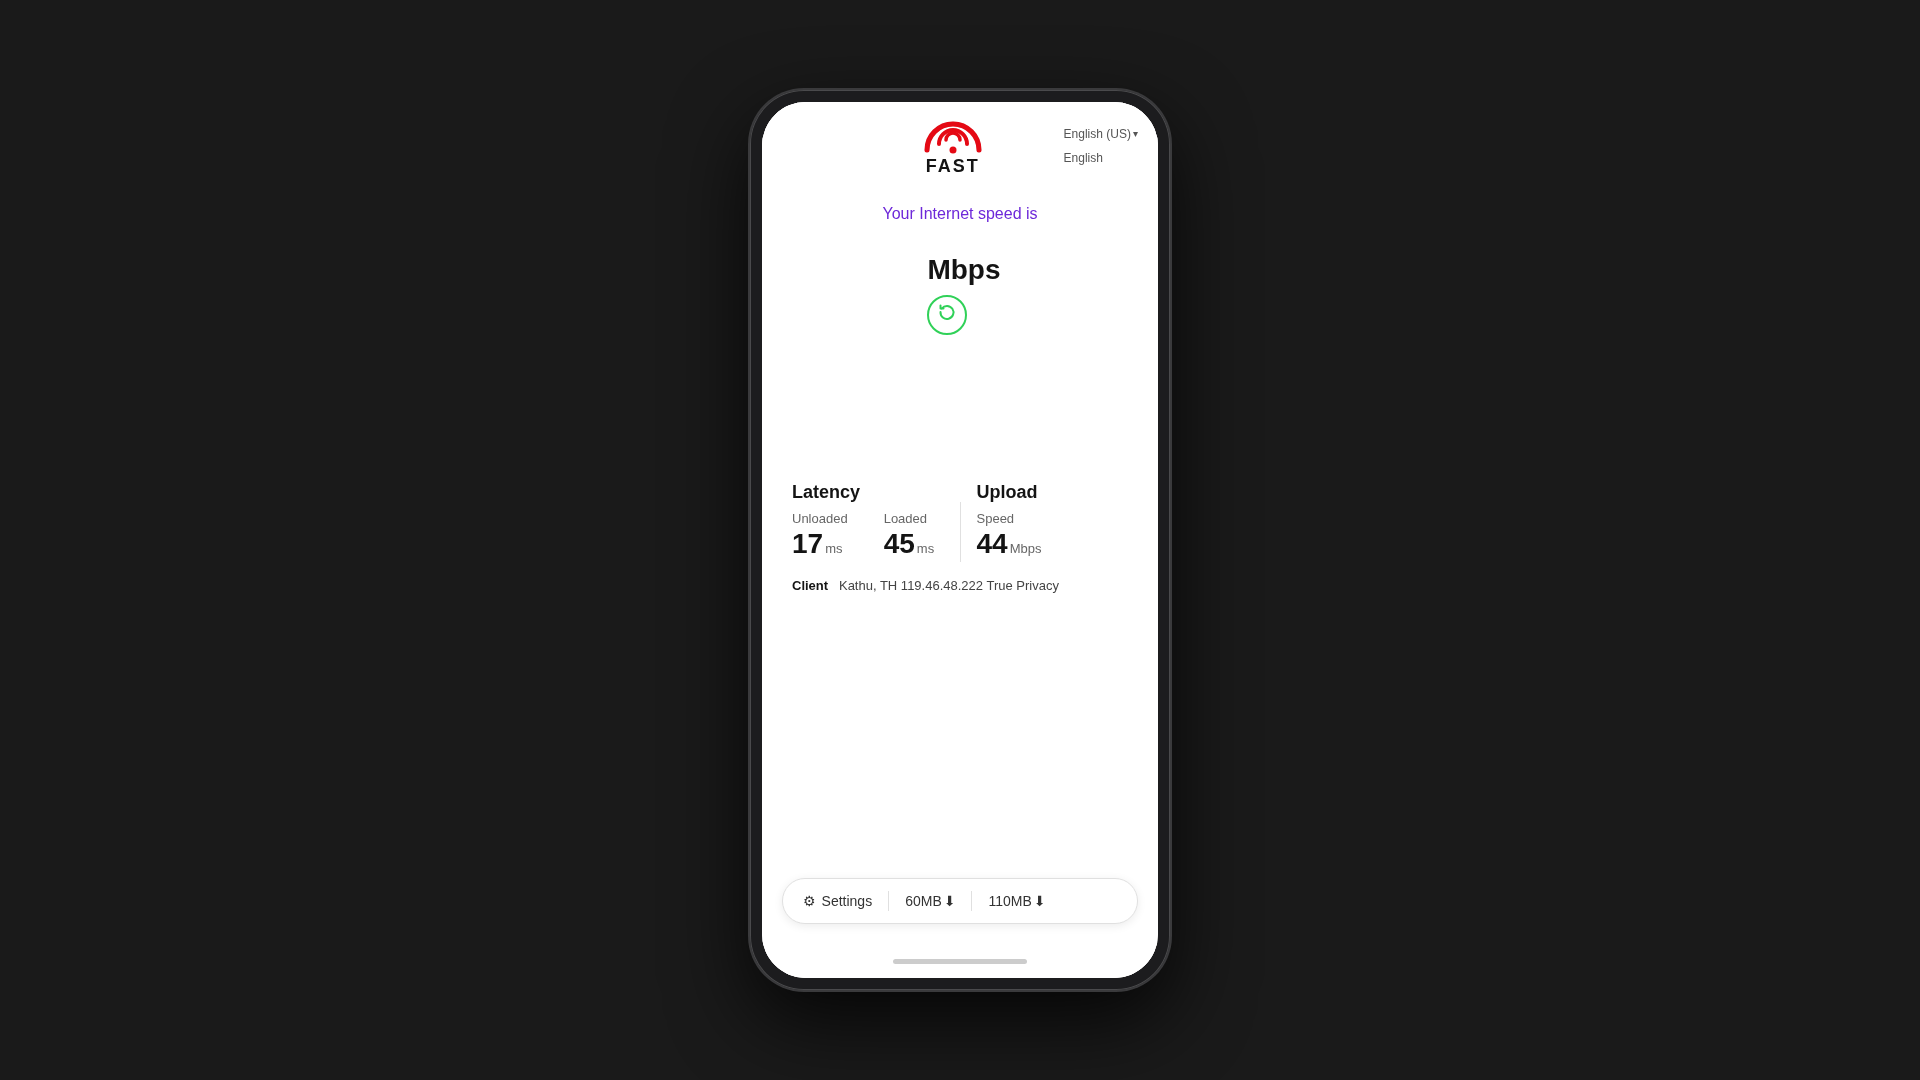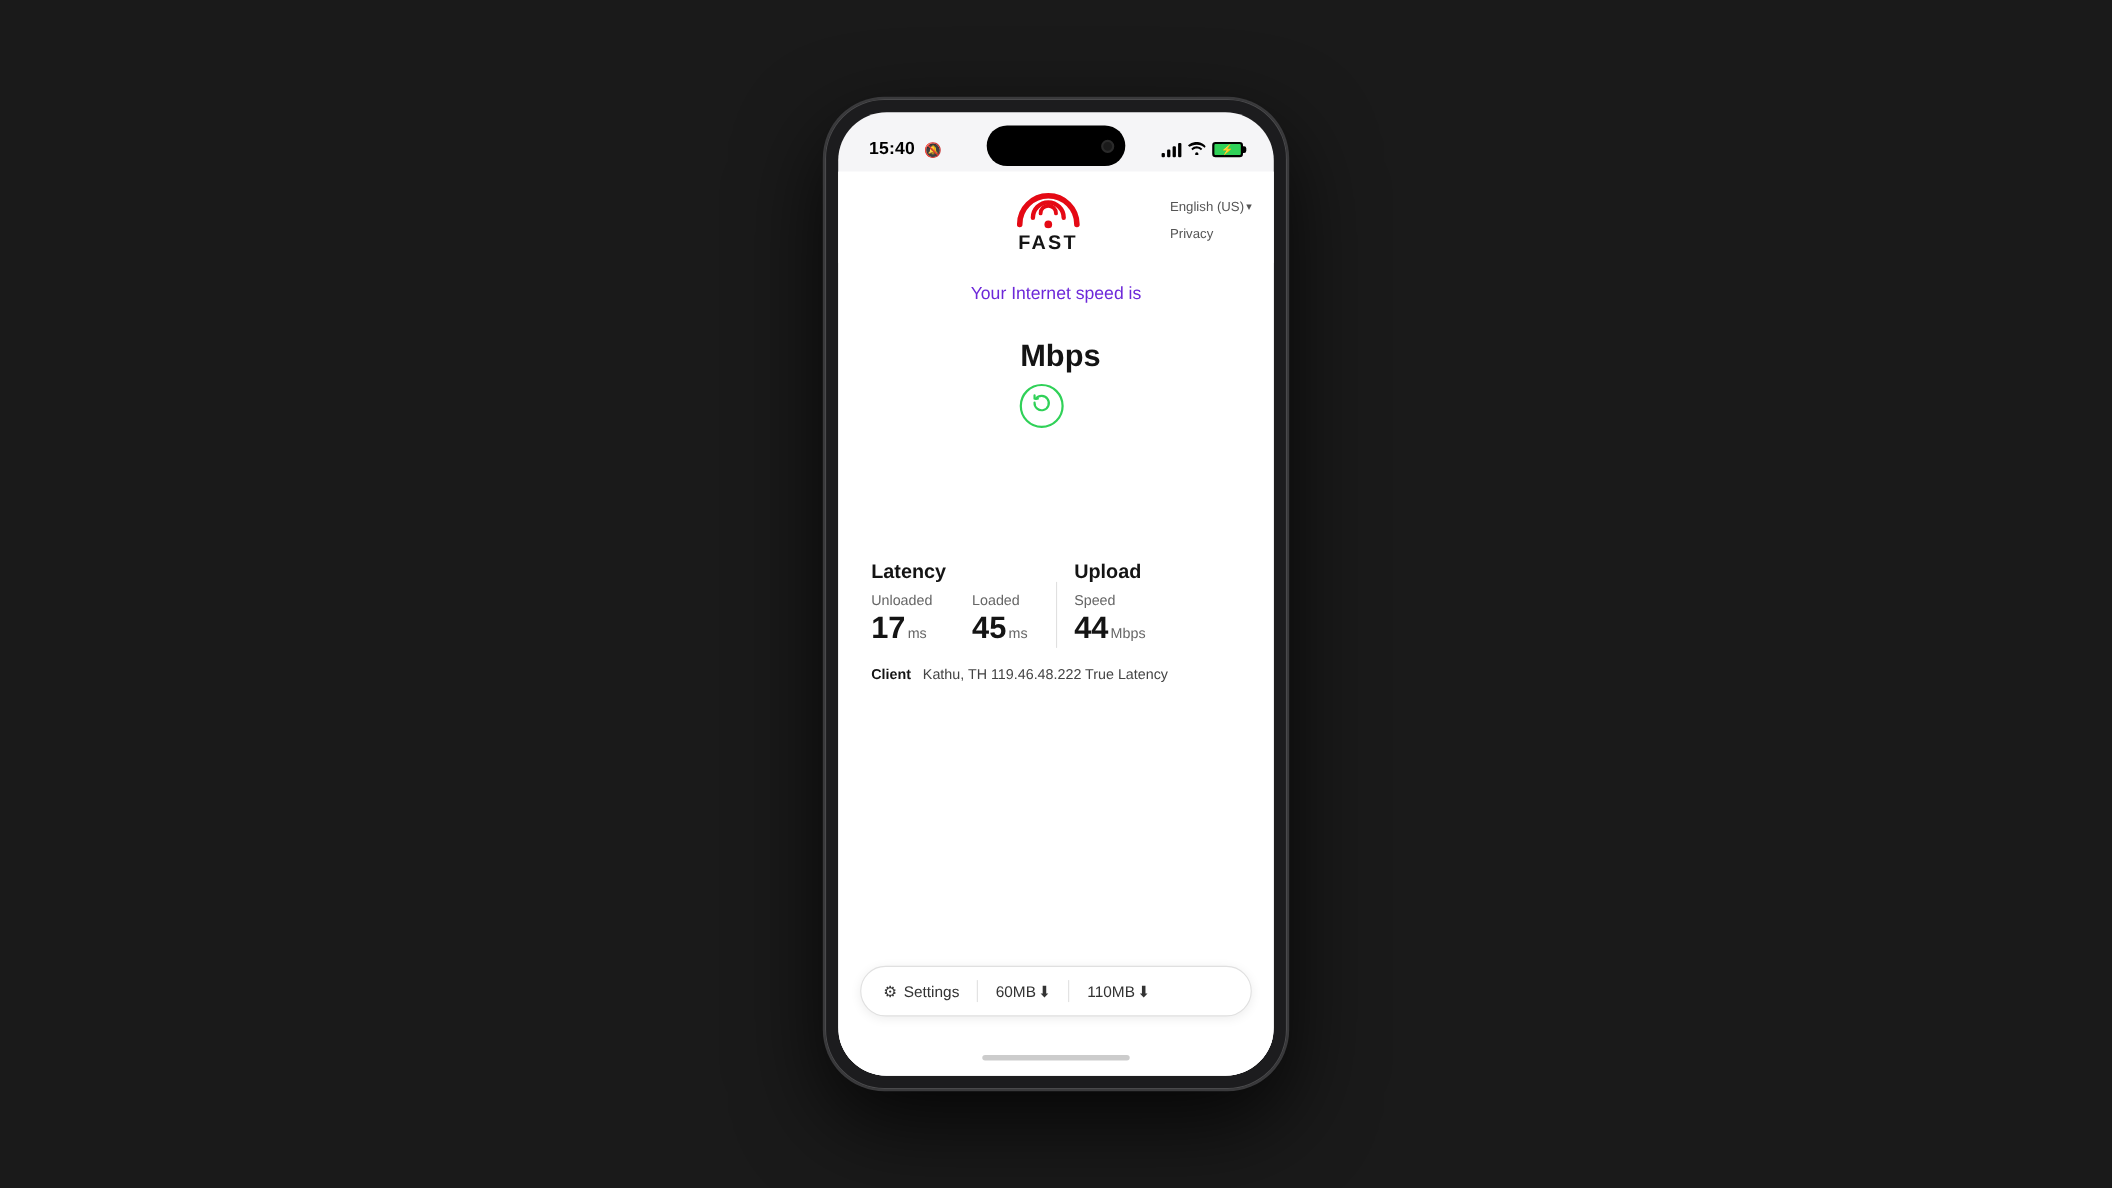--- a/index.html
+++ b/index.html
@@ -389,49 +389,20 @@
       border-radius: 3px;
       opacity: 0.2;
     }
   </style>
 </head>
 <body>
 
 <div class="phone-outer">
   <div class="phone-inner">
 
-    <div class="status-bar">
-      <div style="display:flex;align-items:center;gap:4px;">
-        <span class="status-time">15:40</span>
-        <span class="status-bell">🔕</span>
-      </div>
-
-      <div class="dynamic-island">
-        <div class="camera-dot"></div>
-      </div>
-
-      <div class="status-icons">
-        <div class="signal-bars">
-          <div class="signal-bar" style="height:4px;"></div>
-          <div class="signal-bar" style="height:7px;"></div>
-          <div class="signal-bar" style="height:10px;"></div>
-          <div class="signal-bar" style="height:13px;"></div>
-        </div>
-        <span class="wifi-icon">
-          <svg width="16" height="12" viewBox="0 0 16 12">
-            <path d="M8 9.5a1.5 1.5 0 1 1 0 3 1.5 1.5 0 0 1 0-3z" fill="#000"></path>
-            <path d="M8 6c1.5 0 2.8.6 3.8 1.6L13 6.3A6.9 6.9 0 0 0 8 4C6.1 4 4.4 4.7 3 6.3l1.2 1.3C5.2 6.6 6.5 6 8 6z" fill="#000"></path>
-            <path d="M8 2.5c2.8 0 5.3 1.1 7.1 2.9l1.2-1.2A11.4 11.4 0 0 0 8 0C5 0 2.3 1.1.4 2.9 .3 3 0 3.2 0 3.2l1.2 1.2C2.7 3.6 5.2 2.5 8 2.5z" fill="#000"></path>
-          </svg>
-        </span>
-        <div class="battery-icon">
-          <span class="battery-bolt">⚡</span>
-        </div>
-      </div>
-    </div>
 
     <div class="app-content">
 
       <div class="app-header">
         <div style="width:60px;"></div>
 
         <div class="fast-logo">
 
           <svg width="64" height="40" viewBox="0 0 64 40">
 
@@ -445,21 +416,21 @@
             <circle cx="32" cy="36" r="3.5" fill="#e50914"></circle>
           </svg>
           <span class="fast-text">FAST</span>
         </div>
 
         <div class="header-right">
           <div class="language-selector">
             <span>English (US)</span>
             <span class="lang-chevron">▾</span>
           </div>
-          <span class="privacy-link">Privacy</span>
+          <span class="privacy-link">English</span>
         </div>
       </div>
 
       <div class="speed-section">
         <div class="speed-label">Your Internet speed is</div>
 
         <div class="speed-display">
           <div class="speed-right">
             <span class="speed-unit">Mbps</span>
             <button class="refresh-btn">
@@ -506,21 +477,21 @@
               <span class="stat-unit">Mbps</span>
             </div>
           </div>
         </div>
       </div>
 
       <div class="server-info">
         <div>
           <span class="info-bold">Client</span>
           &nbsp;
-          <span>Kathu, TH   119.46.48.222   True Latency</span>
+          <span>Kathu, TH   119.46.48.222   True Privacy</span>
         </div>
       </div>
 
       <div style="flex:1;"></div>
       <div class="bottom-toolbar">
         <button class="toolbar-btn">
           <span>⚙</span>
           <span>Settings</span>
         </button>
         <div class="toolbar-separator"></div>

